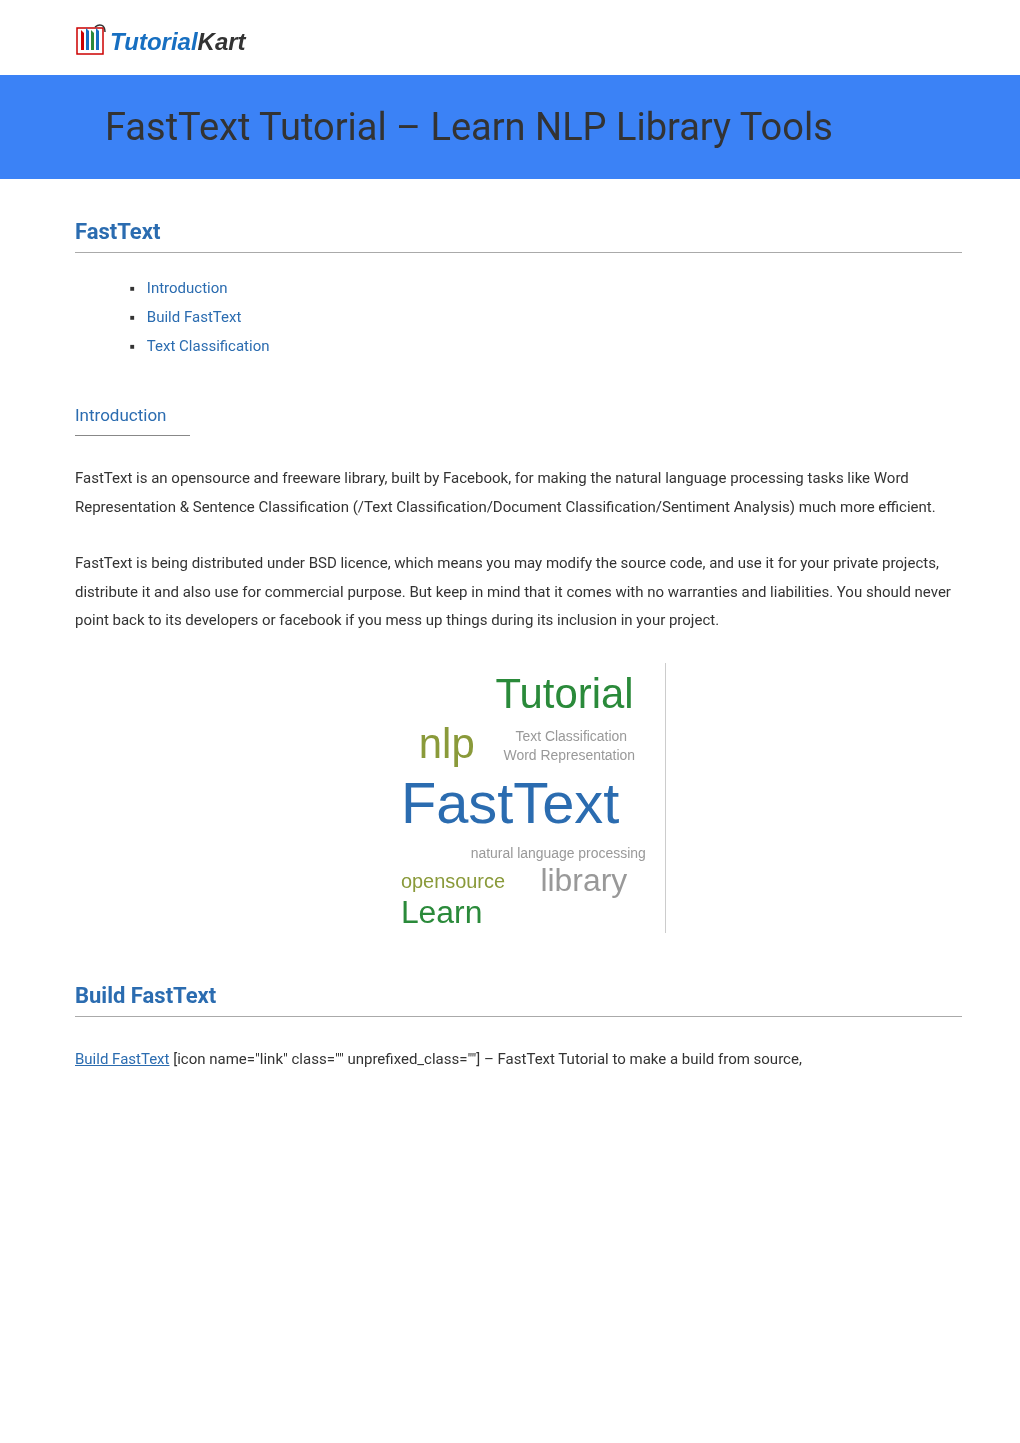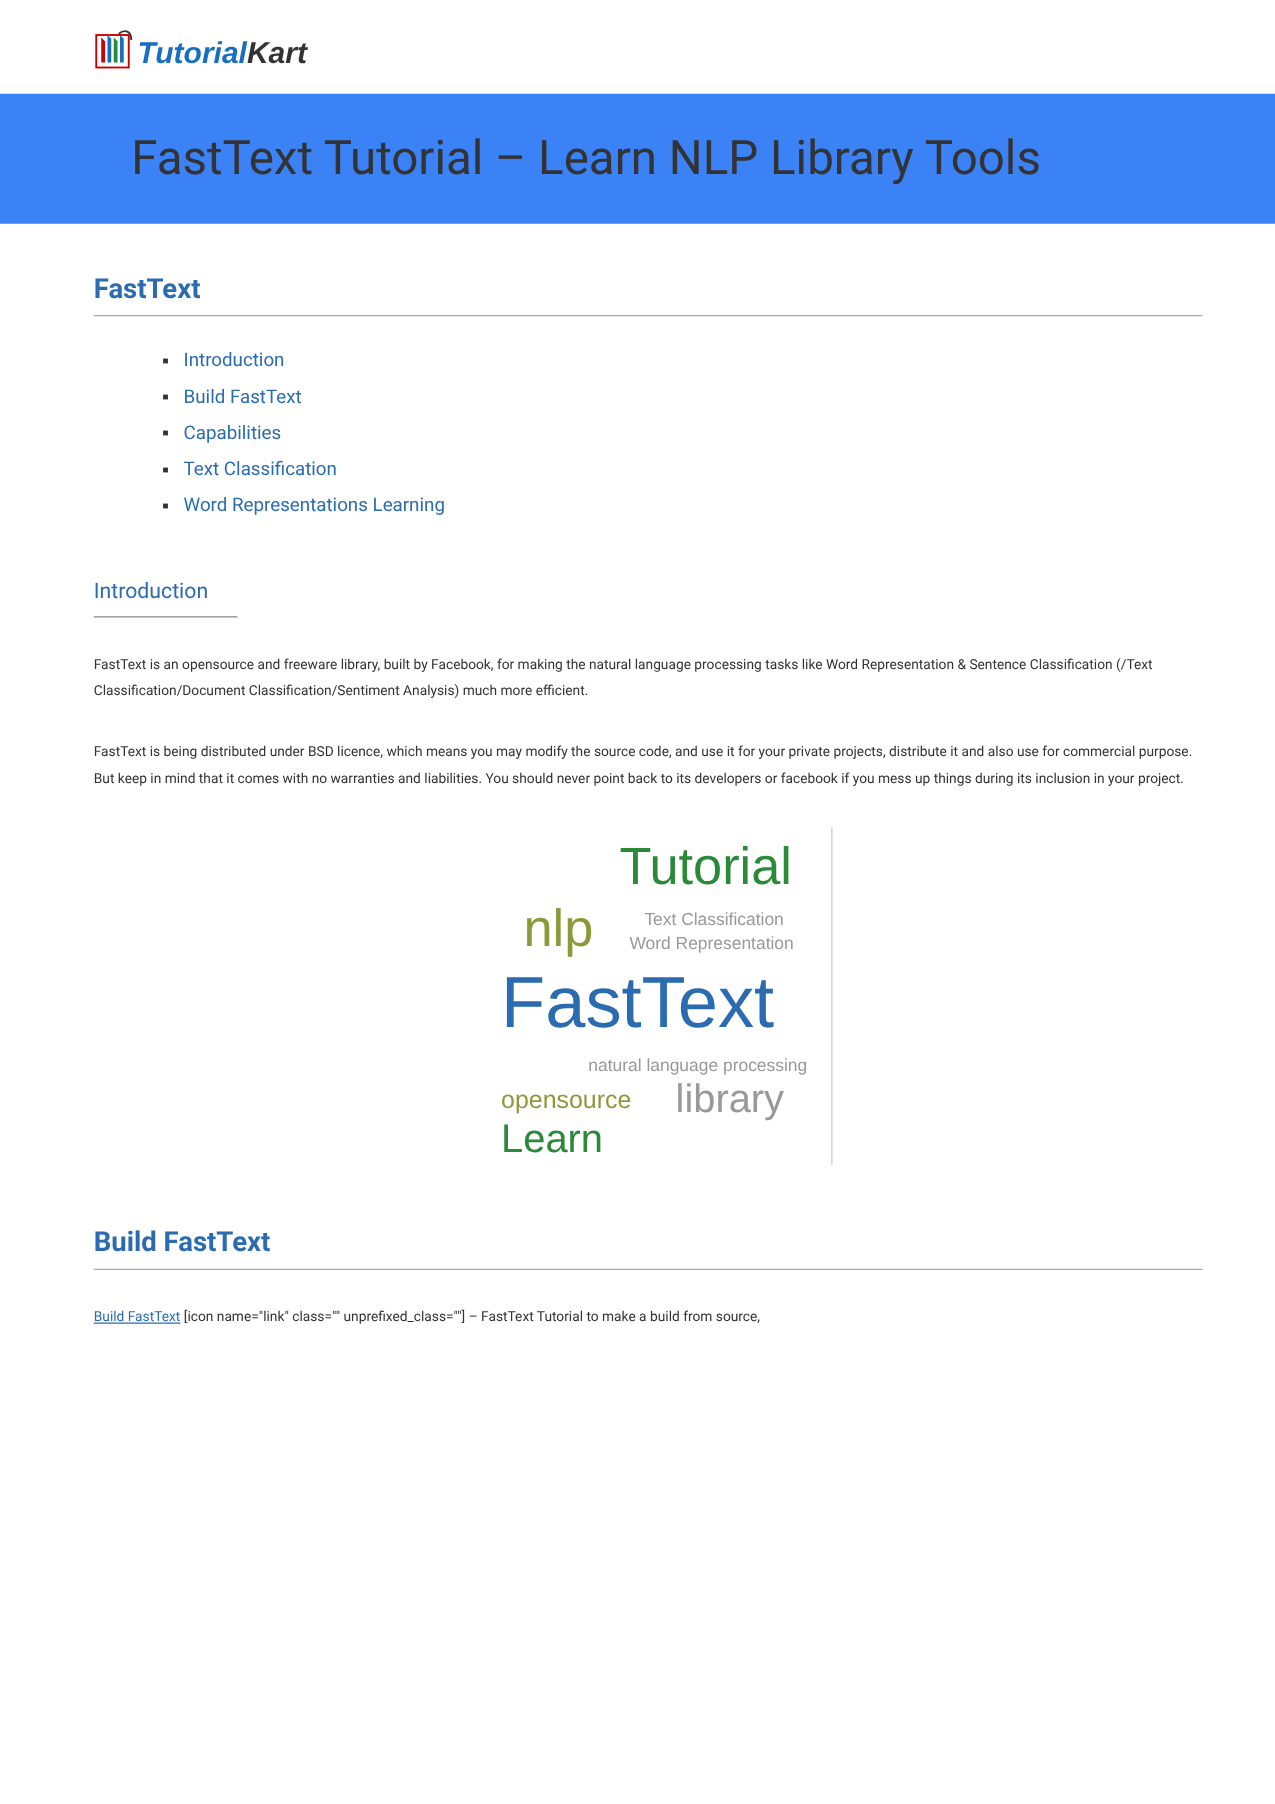--- a/index.html
+++ b/index.html
@@ -71,21 +71,21 @@
       margin-bottom: 6px;
       padding-bottom: 4px;
       display: inline-block;
     }
     .section-h3-line {
       border-bottom: 1px solid #888;
       width: 115px;
       margin-bottom: 28px;
     }
     .paragraph {
-      font-size: 11px;
+      font-size: 15px;
       line-height: 1.9;
       color: #333;
       margin-bottom: 28px;
       margin-top: 28px;
     }
     .wordcloud {
       display: block;
       margin: 20px auto 50px auto;
       border-right: 1px solid #ccc;
     }
@@ -121,23 +121,21 @@
 </div>
 
 <div class="content">
 
   <h2 class="section-h1">FastText</h2>
   <div class="section-h1-line"></div>
 
   <ul class="toc">
     <li><a href="#">Introduction</a></li>
     <li><a href="#">Build FastText</a></li>
-    <li><a href="#">Capabilities</a></li>
     <li><a href="#">Text Classification</a></li>
-    <li><a href="#">Word Representations Learning</a></li>
   </ul>
 
   <h3 class="section-h3">Introduction</h3>
   <div class="section-h3-line"></div>
 
   <p class="paragraph">FastText is an opensource and freeware library, built by Facebook, for making the natural language processing tasks like Word Representation &amp; Sentence Classification (/Text Classification/Document Classification/Sentiment Analysis) much more efficient.</p>
   <p class="paragraph">FastText is being distributed under BSD licence, which means you may modify the source code, and use it for your private projects, distribute it and also use for commercial purpose. But keep in mind that it comes with no warranties and liabilities. You should never point back to its developers or facebook if you mess up things during its inclusion in your project.</p>
 
   <svg class="wordcloud" width="295" height="270" viewBox="0 0 295 270">
     <text x="125" y="45" font-family="Arial, sans-serif" font-size="42" font-weight="400" fill="#2a8a3a">Tutorial</text>

